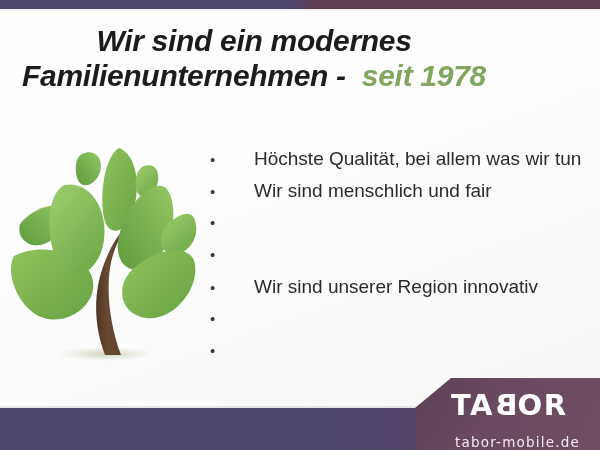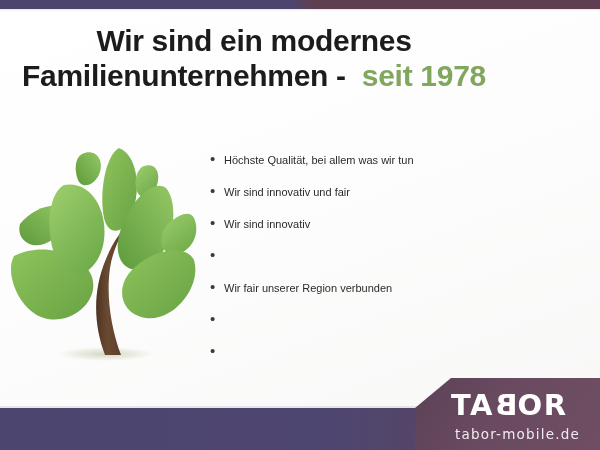--- a/index.html
+++ b/index.html
@@ -40,20 +40,21 @@
 
   
   .heading {
     position: absolute;
     left: 0;
     top: 24px;
     width: 508px;
     text-align: center;
     line-height: 1.16;
     letter-spacing: -0.3px;
+    font-style: italic;
   }
   .heading .line {
     display: block;
     font-size: 30px;
     font-weight: bold;
     color: #1c1c1c;
     white-space: nowrap;
   }
   .heading .accent {
     color: #80a75d;
@@ -73,24 +74,25 @@
     height: 32px;
   }
   .bullet-dot {
     width: 14px;
     flex: 0 0 14px;
     color: #3a3a3a;
     font-size: 15px;
     line-height: 32px;
   }
   .bullet-text {
-    font-size: 11px;
+    font-size: 19px;
     color: #2b2b2b;
     line-height: 32px;
     white-space: nowrap;
+    margin-left: 30px;
   }
 
   
   .tree {
     position: absolute;
     left: 8px;
     top: 140px;
     width: 190px;
     height: 235px;
   }
@@ -131,21 +133,21 @@
     letter-spacing: 1.5px;
     font-family: "DejaVu Sans", sans-serif;
   }
   .logo-word .flip-b {
     display: inline-block;
     transform: scaleX(-1);
   }
   .logo-sub {
     position: absolute;
     left: 40px;
-    top: 48px;
+    top: 56px;
     font-size: 13.5px;
     color: #f2eaf0;
     letter-spacing: 1.2px;
     font-family: "DejaVu Sans", sans-serif;
   }
 </style>
 </head>
 <body>
 
 <div class="slide">
@@ -209,32 +211,31 @@
     </svg>
   </div>
 
   <div class="bullets">
     <div class="bullet-row">
       <span class="bullet-dot">•</span>
       <span class="bullet-text">Höchste Qualität, bei allem was wir tun</span>
     </div>
     <div class="bullet-row">
       <span class="bullet-dot">•</span>
-      <span class="bullet-text">Wir sind innovativ und fair</span>
-    </div>
-    <div class="bullet-row">
-      <span class="bullet-dot">•</span>
-      <span class="bullet-text">Wir sind innovativ</span>
-    </div>
-    <div class="bullet-row">
-      <span class="bullet-dot">•</span>
-    </div>
-    <div class="bullet-row">
-      <span class="bullet-dot">•</span>
-      <span class="bullet-text">Wir fair unserer Region verbunden</span>
+      <span class="bullet-text">Wir sind menschlich und fair</span>
+    </div>
+    <div class="bullet-row">
+      <span class="bullet-dot">•</span>
+    </div>
+    <div class="bullet-row">
+      <span class="bullet-dot">•</span>
+    </div>
+    <div class="bullet-row">
+      <span class="bullet-dot">•</span>
+      <span class="bullet-text">Wir sind unserer Region innovativ</span>
     </div>
     <div class="bullet-row">
       <span class="bullet-dot">•</span>
     </div>
     <div class="bullet-row">
       <span class="bullet-dot">•</span>
     </div>
   </div>
 
   <div class="bottombar-top"></div>

